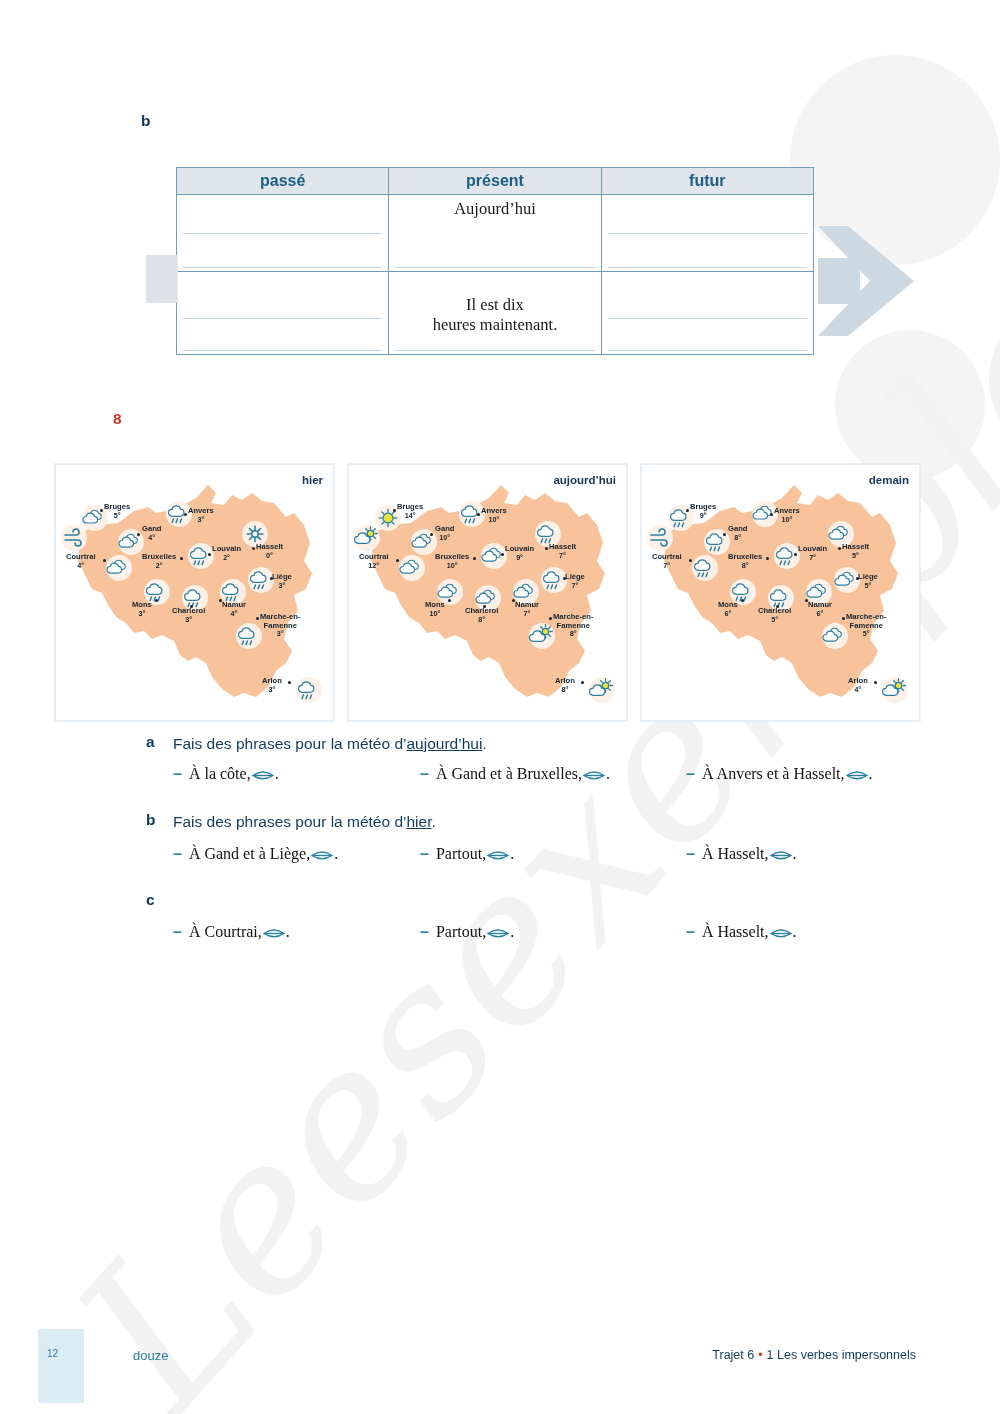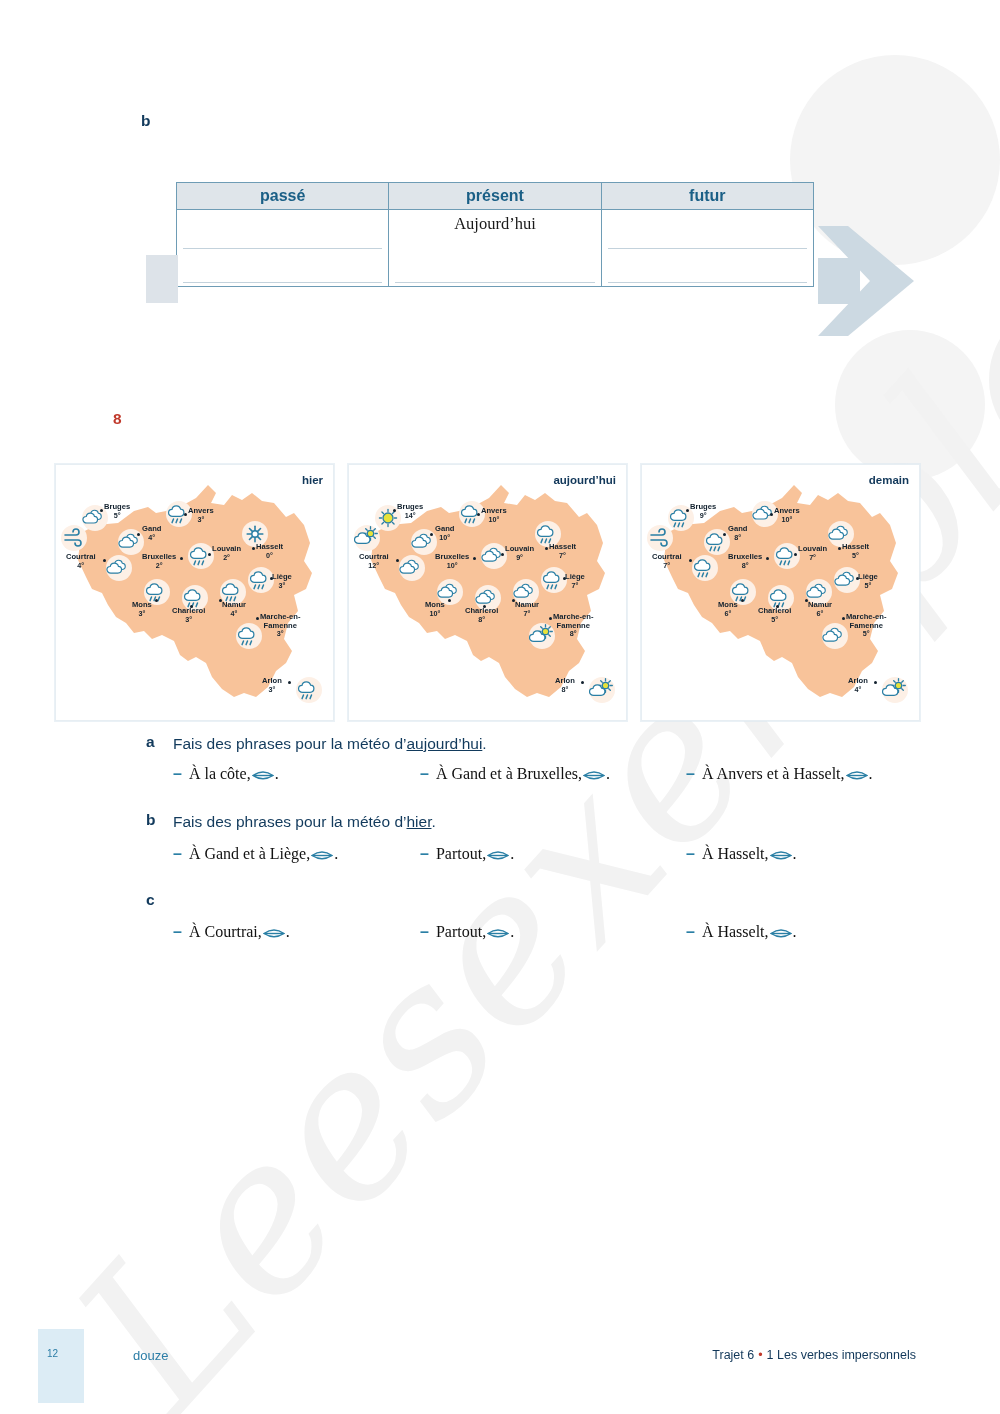--- a/index.html
+++ b/index.html
@@ -82,21 +82,20 @@
   }
 
   
   #tense-table {
     position: absolute;
     left: 176px; top: 167px;
     width: 638px;
     border-collapse: collapse;
     table-layout: fixed;
     background: #ffffff;
-    margin-top: 15px;
   }
   #tense-table th, #tense-table td {
     border: 1.6px solid #6e9cb5;
     padding: 0;
   }
   #tense-table th {
     background: #dfe5ea;
     color: #1a5f86;
     font-size: 16px;
     font-weight: 600;
@@ -260,20 +259,43 @@
           </div>
         </td>
         <td>
           <div class="cell-inner" style="height:76px;">
             <span></span>
             <div class="ruled" style="top:38px;"></div>
             <div class="ruled" style="top:72px;"></div>
           </div>
         </td>
       </tr>
+      <tr style="height:82px;">
+        <td>
+          <div class="cell-inner" style="height:82px;">
+            <span></span>
+            <div class="ruled" style="top:46px;"></div>
+            <div class="ruled" style="top:78px;"></div>
+          </div>
+        </td>
+        <td>
+          <div class="cell-inner" style="height:82px; white-space:pre-line;">
+            <span style="white-space:pre-line;">Il est dix
+heures maintenant.</span>
+            <div class="ruled" style="top:78px;"></div>
+          </div>
+        </td>
+        <td>
+          <div class="cell-inner" style="height:82px;">
+            <span></span>
+            <div class="ruled" style="top:46px;"></div>
+            <div class="ruled" style="top:78px;"></div>
+          </div>
+        </td>
+      </tr>
     </tbody>
   </table>
 
   <div class="ex-marker num" style="left:113px; top:410px;">8</div>
 
   <div class="map-panel" id="map-hier">
     <div class="map-day-label">hier</div>
     <svg class="map-svg" width="277" height="255" viewBox="0 0 277 255">
       <path d="M22 95 L25 68 L40 60 L62 58 L78 46 L92 42 L100 48 L120 44 L140 33 L152 20 L160 28 L155 38 L168 40 L176 30 L186 35 L196 28 L206 36 L218 38 L230 52 L238 48 L248 60 L254 78 L248 96 L256 108 L250 124 L238 130 L242 146 L232 158 L228 174 L236 186 L230 198 L220 206 L212 222 L200 232 L188 228 L178 232 L166 224 L156 212 L150 198 L140 192 L132 196 L124 190 L118 176 L106 170 L96 174 L88 166 L78 168 L70 158 L60 152 L52 140 L46 128 L36 124 L30 112 Z" fill="#f8c39a"></path>
     </svg>

